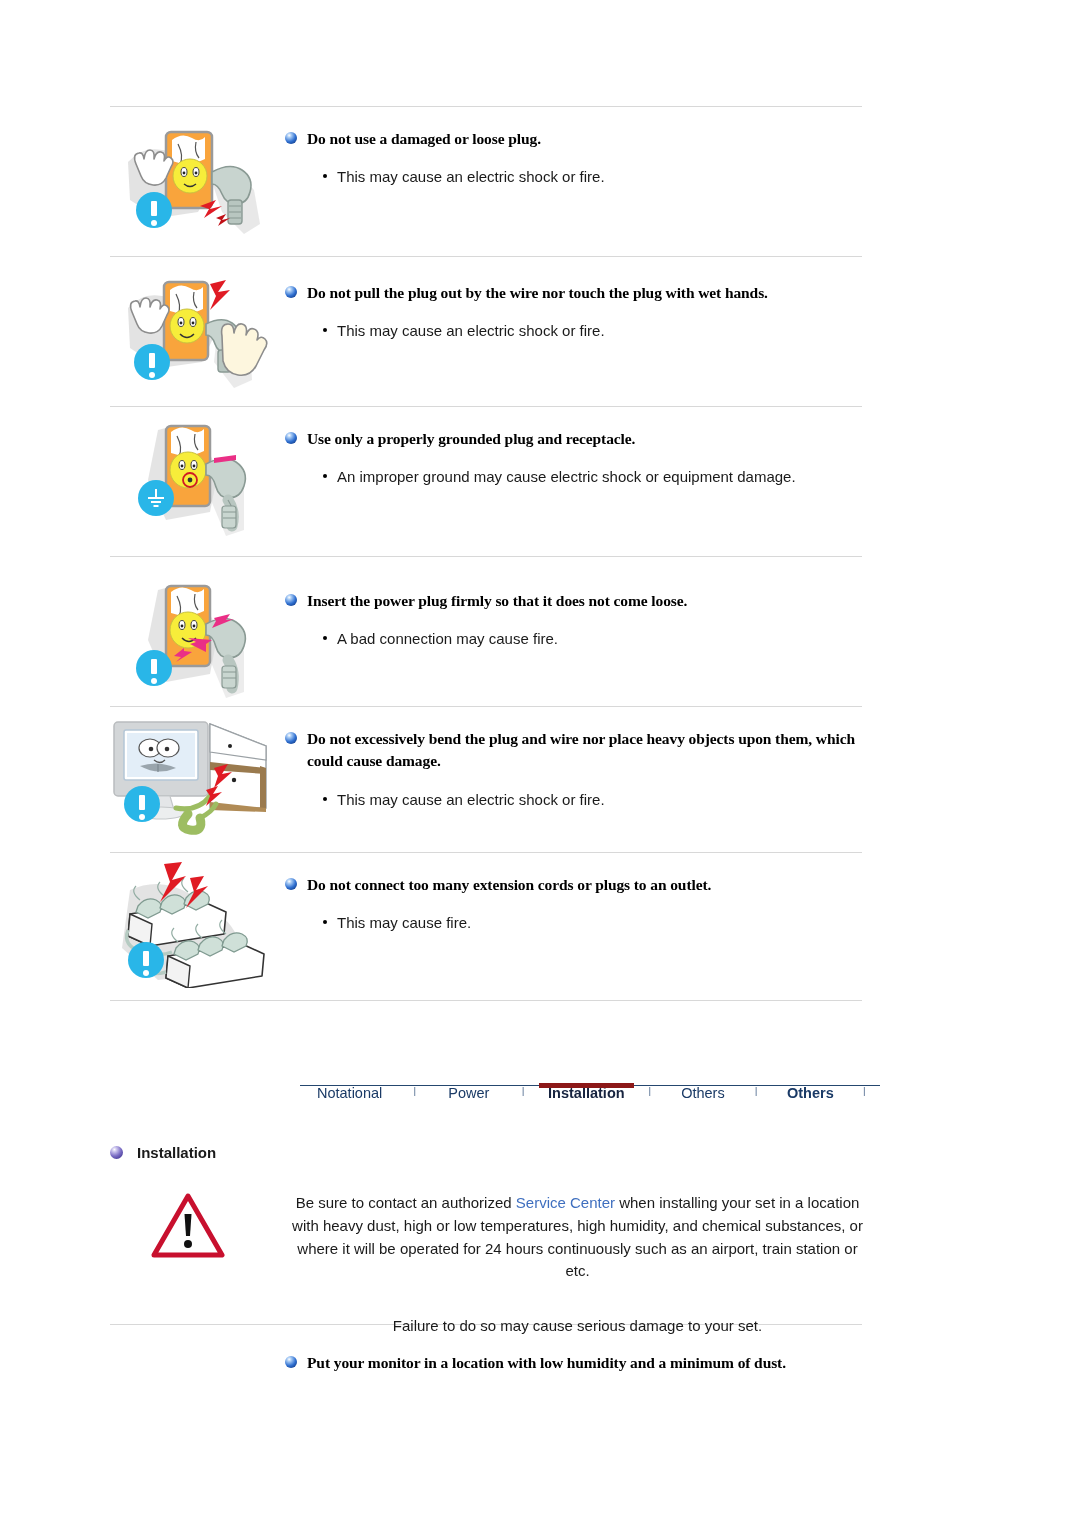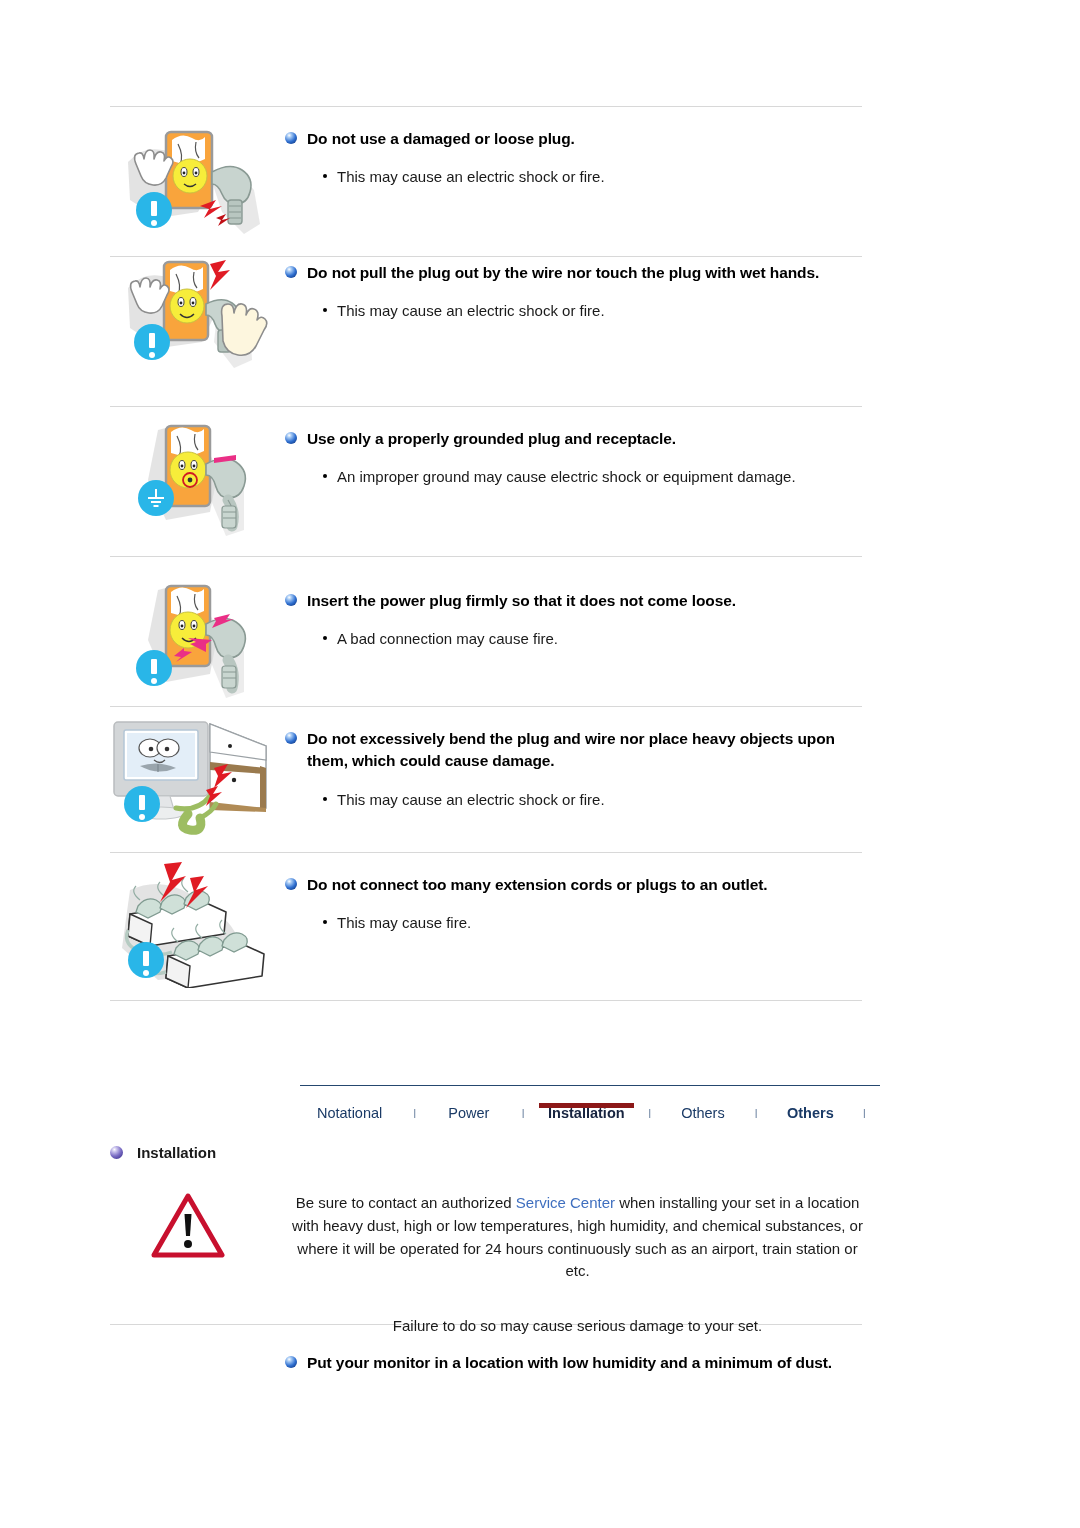--- a/index.html
+++ b/index.html
@@ -47,20 +47,21 @@
   }
 
   .heading {
     font-size: 15.5px;
     font-weight: bold;
     line-height: 1.45;
     color: #000;
     letter-spacing: -0.1px;
     position: relative;
     padding-left: 22px;
+    font-family: Liberation Serif, serif;
   }
   .heading .bullet-sphere {
     position: absolute;
     left: 0; top: 4px;
   }
 
   .subitem {
     margin-top: 16px;
     padding-left: 52px;
     font-size: 15px;
@@ -128,21 +129,21 @@
     width: 580px;
   }
   .tabnav .topline {
     position: absolute;
     left: 0; top: 0;
     width: 580px; height: 1px;
     background: #25476f;
   }
   .tabs {
     display: flex;
-    align-items: flex-end;
+    align-items: flex-start;
     position: relative;
     height: 36px;
   }
   .tab {
     position: relative;
     display: flex;
     align-items: center;
     justify-content: center;
     font-size: 14.5px;
     color: #1a3a66;
@@ -251,21 +252,21 @@
         <span class="bullet-sphere"></span>
         <span>Do not use a damaged or loose plug.</span>
       </div>
       <div class="subitem">
         <span class="dot"></span>
         <span>This may cause an electric shock or fire.</span>
       </div>
     </div>
   </div>
 
-  <div class="safety-row" style="top:248px;">
+  <div class="safety-row" style="top:268px;">
     <div class="illus-cell">
       <svg class="art" width="175" height="125" viewBox="0 0 175 125">
         <path d="M18 40 q14-16 34-12 l30 4 24 32 -14 30 -42 6 -30-20z" fill="#d9d9d9" opacity="0.75"></path>
         <path d="M108 58 q26 2 32 22 l2 32 -18 8 -20-26z" fill="#d9d9d9" opacity="0.55"></path>
         <rect x="54" y="14" width="44" height="78" rx="5" fill="#f9a43c" stroke="#9a9a9a" stroke-width="2.5"></rect>
         <path d="M60 22 q10 -8 20 -2 q8 5 13 -1 l0 22 q-16 8 -33 2z" fill="#ffffff"></path>
         <path d="M66 26 q6 12 2 20" stroke="#555" stroke-width="1.2" fill="none"></path>
         <path d="M84 24 q-2 10 3 16" stroke="#555" stroke-width="1.2" fill="none"></path>
         <circle cx="77" cy="58" r="17" fill="#f7ed3a" stroke="#c8c040" stroke-width="1"></circle>
         <ellipse cx="71" cy="54" rx="3" ry="4.5" fill="#fff" stroke="#444" stroke-width="1"></ellipse>

